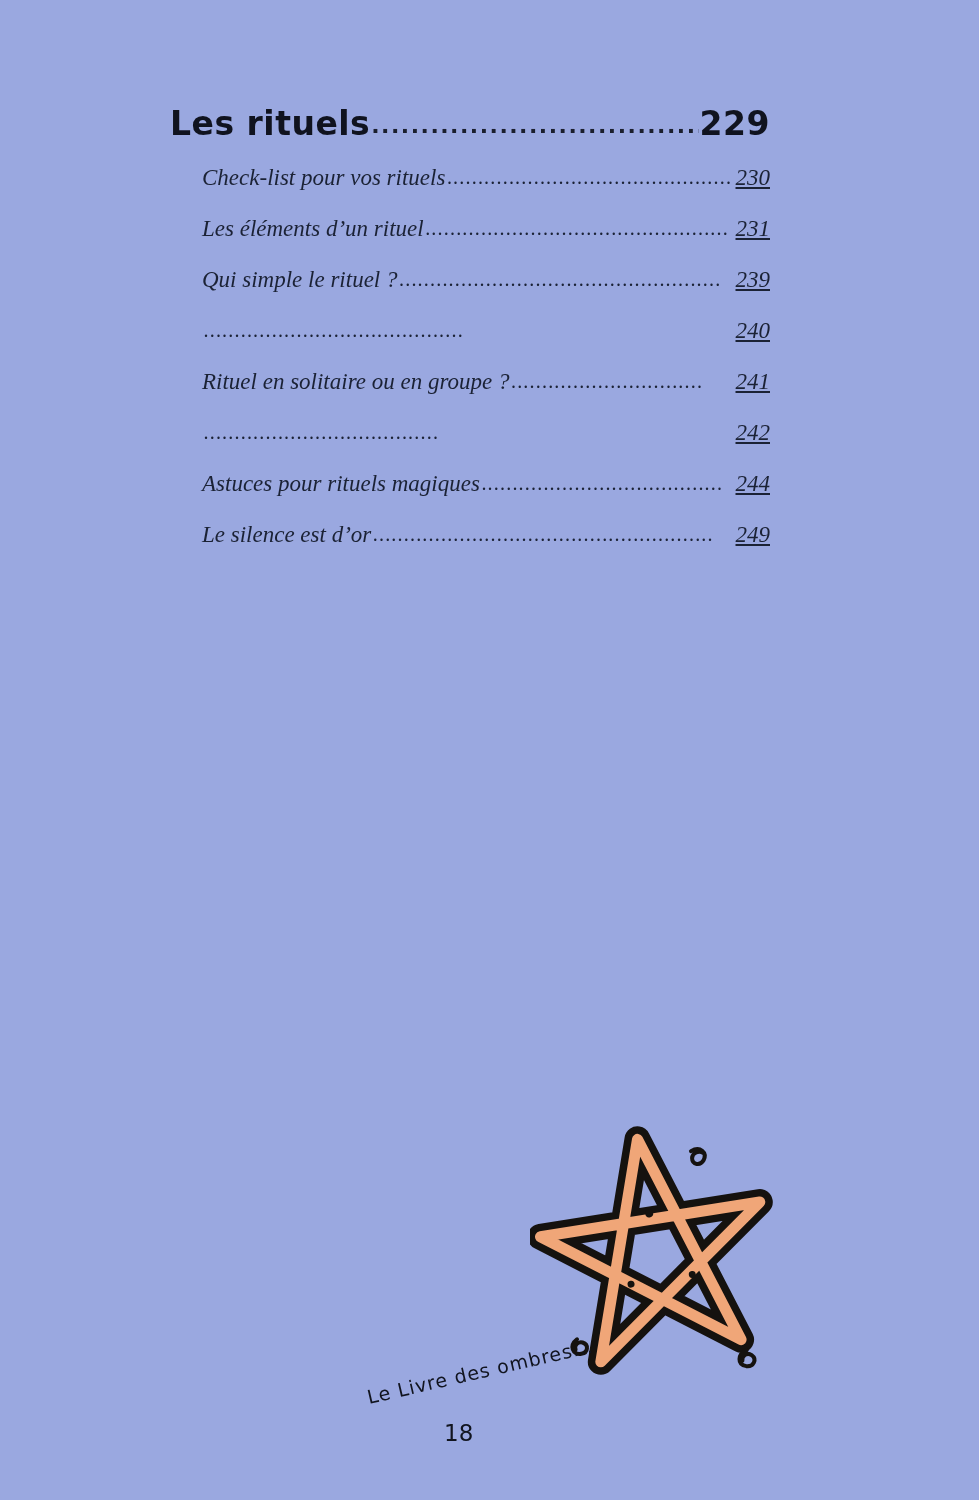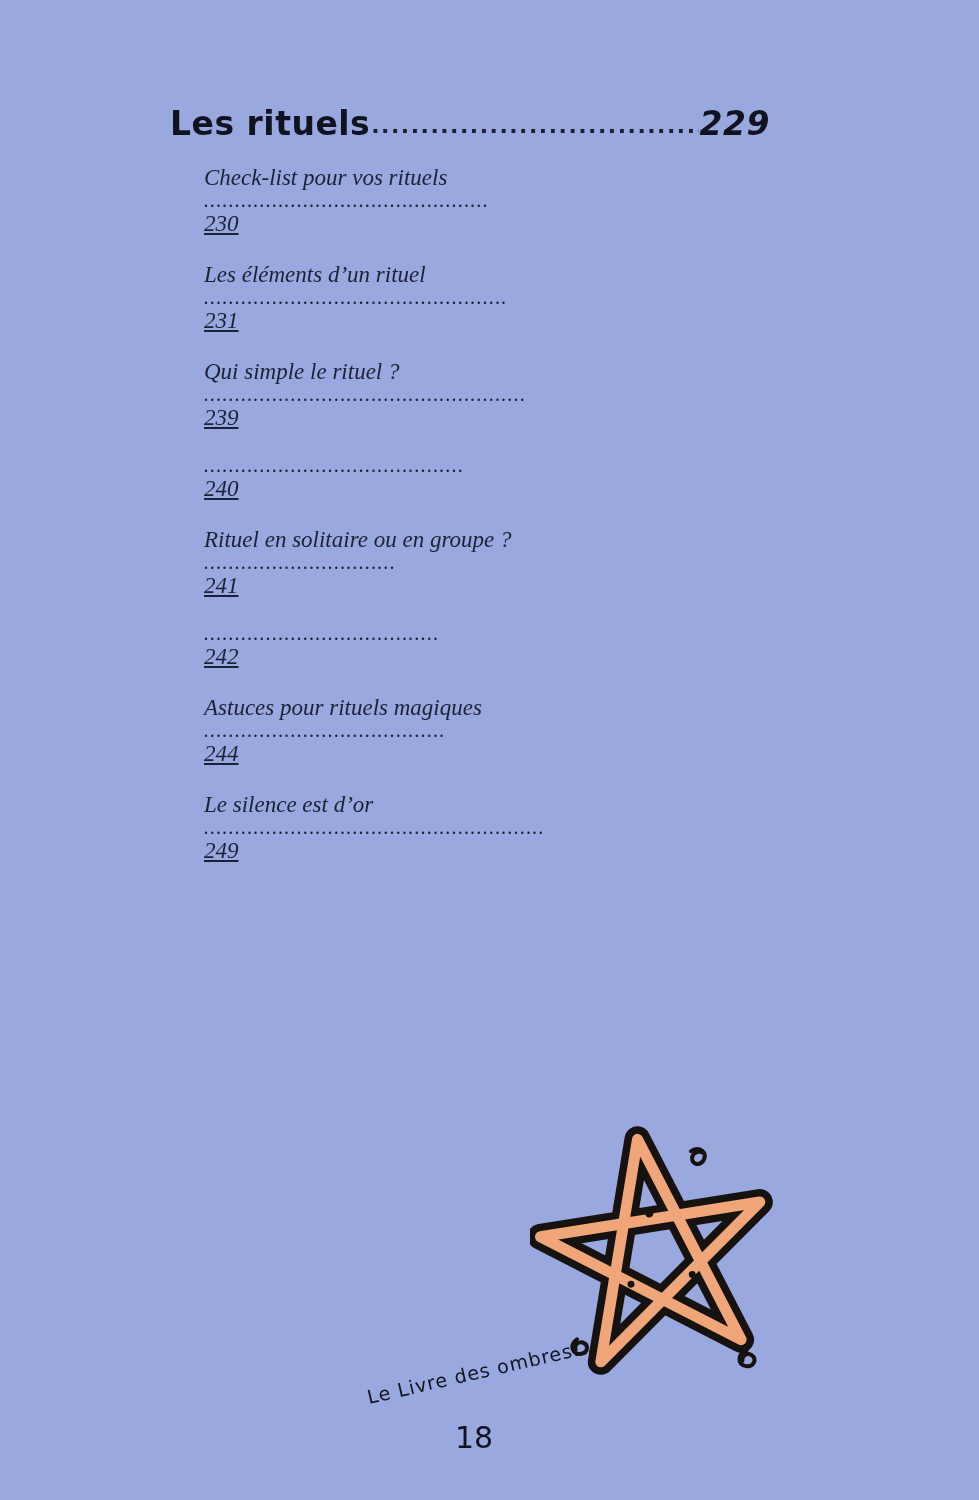--- a/index.html
+++ b/index.html
@@ -48,32 +48,30 @@
     white-space: nowrap;
     font-size: 22px;
     line-height: 1;
     letter-spacing: 1.5px;
     color: #1b1f2e;
     margin: 0 1px 0 1px;
     transform: translateY(-2px);
   }
   .toc-chapter .t-page {
     white-space: nowrap;
-    font-style: italic;
   }
 
   .toc-entry {
     display: flex;
     align-items: baseline;
     font-family: "Liberation Serif", serif;
     font-style: italic;
     font-size: 23px;
     color: #1b2235;
     margin: 0 0 25px 32px;
-    flex-direction: column;
   }
   .toc-entry .e-title {
     white-space: nowrap;
   }
   .toc-entry .e-dots {
     flex: 1;
     overflow: hidden;
     white-space: nowrap;
     font-size: 20px;
     line-height: 1;
@@ -123,24 +121,24 @@
   }
   .cap-rot {
     left: 20px;
     top: 18px;
     transform: rotate(-13deg);
     letter-spacing: 1px;
   }
 
   .folio {
     position: absolute;
-    left: 105px;
+    left: 94px;
     top: 300px;
     font-family: "DejaVu Sans", sans-serif;
-    font-size: 30px;
+    font-size: 23px;
     color: #11141f;
   }
 </style>
 </head>
 <body style="background: rgb(154, 168, 224);">
 
 <div class="page">
 
   <div class="toc">
 

